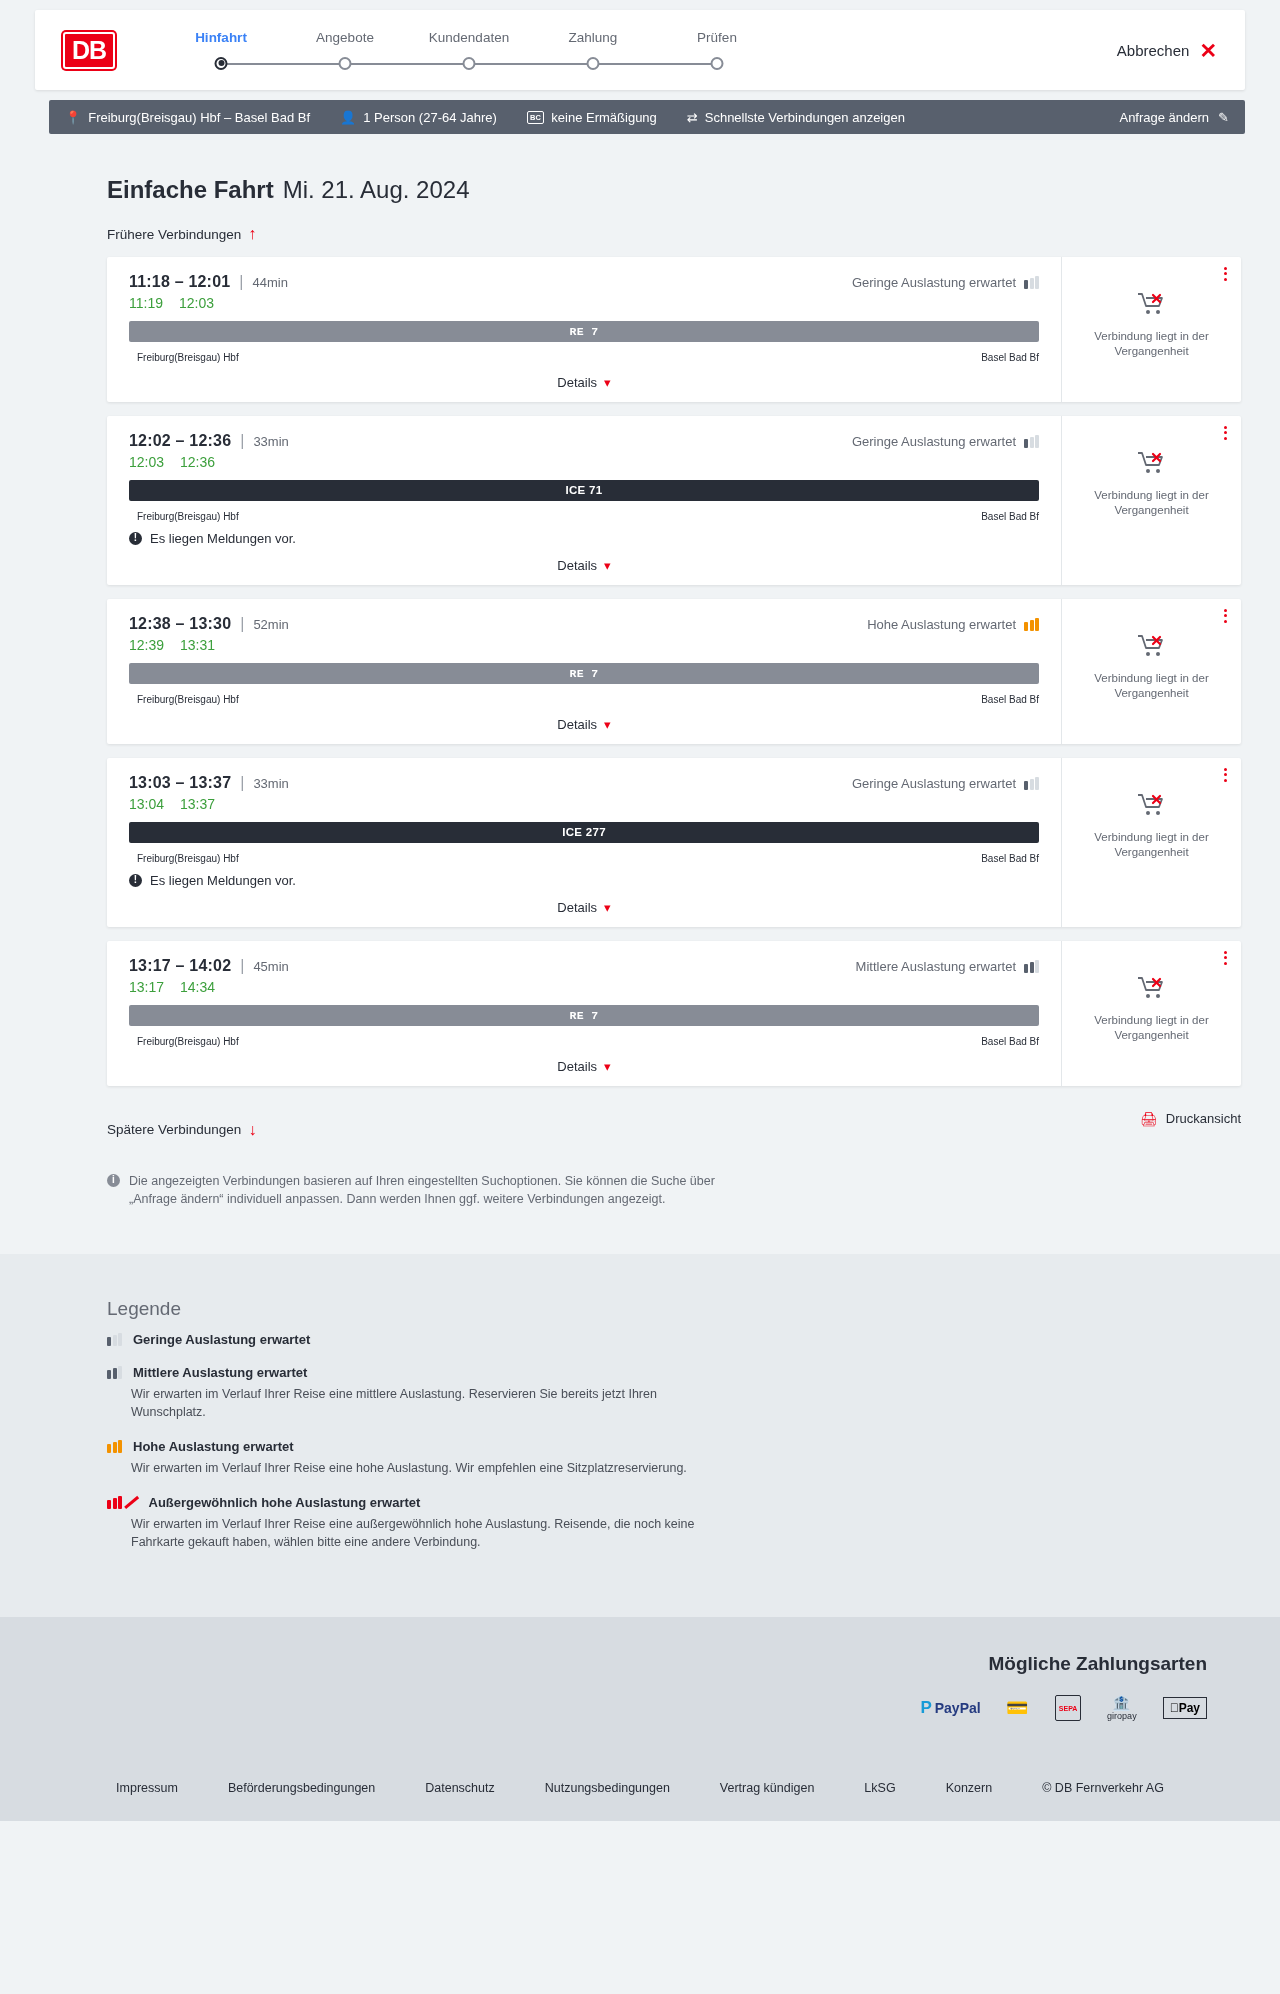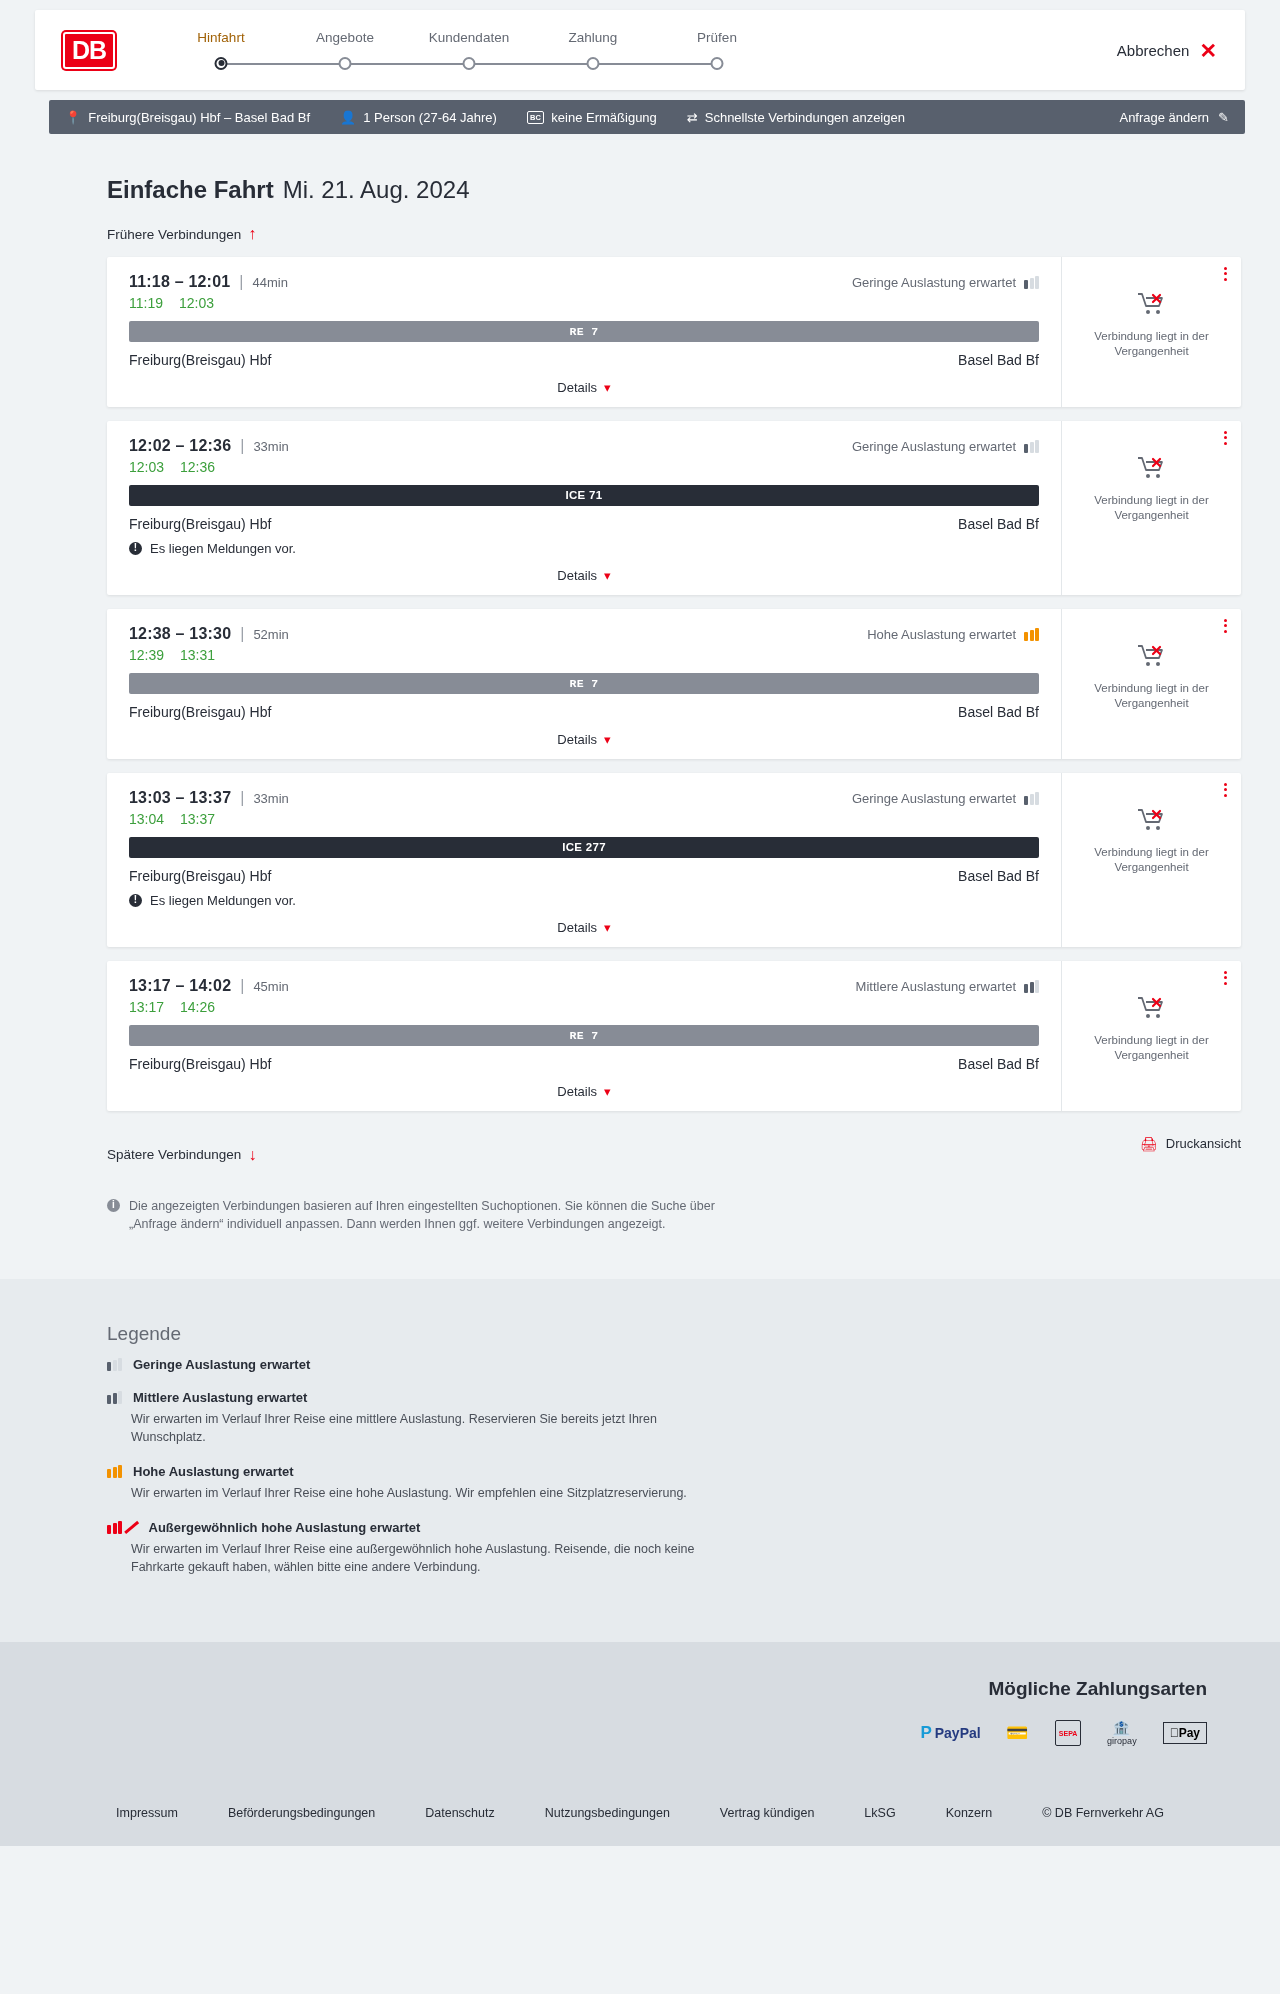--- a/index.html
+++ b/index.html
@@ -51,21 +51,21 @@
     text-align: center;
     position: relative;
   }
   .step-label {
     font-size: 13.5px;
     color: #646973;
     margin-bottom: 12px;
     display: block;
     white-space: nowrap;
   }
-  .step.active .step-label { color: #a16207; font-weight: 400; }
+  .step.active .step-label { color: #3b82f6; font-weight: 700; }
   .step-dot-row { position: relative; height: 14px; }
   .step-line {
     position: absolute;
     top: 6px; height: 2px;
     background: #878c96;
     left: 50%; width: 100%;
   }
   .step:last-child .step-line { display: none; }
   .step-dot {
     width: 13px; height: 13px;
@@ -192,22 +192,23 @@
     font-size: 11.5px;
     font-weight: 700;
     display: flex; align-items: center; justify-content: center;
     letter-spacing: .3px;
   }
   .train-bar.re { background: #878c96; font-family: Liberation Mono, monospace; }
   .train-bar.ice { background: #282d37; }
   .row-stations {
     margin-top: 10px;
     display: flex;
-    font-size: 14px;
+    font-size: 10px;
     color: #282d37;
+    margin-left: 8px;
   }
   .row-stations .to { margin-left: auto; }
   .row-msg {
     margin-top: 9px;
     font-size: 13px;
     display: flex; align-items: center; gap: 8px;
     color: #282d37;
   }
   .excl-ico {
     width: 13px; height: 13px;
@@ -648,21 +649,21 @@
               <span>Mittlere Auslastung erwartet</span>
               <span class="occ-icon">
                 <span class="occ-bar b1 on-dark"></span>
                 <span class="occ-bar b2 on-dark"></span>
                 <span class="occ-bar b3 off"></span>
               </span>
             </span>
           </div>
           <div class="row-actual">
             <span>13:17</span>
-            <span>14:26</span>
+            <span>14:34</span>
           </div>
           <div class="train-bar re">RE 7</div>
           <div class="row-stations">
             <span class="from">Freiburg(Breisgau) Hbf</span>
             <span class="to">Basel Bad Bf</span>
           </div>
           <div class="details-row">
             <span>Details</span>
             <span class="chev">▾</span>
           </div>

